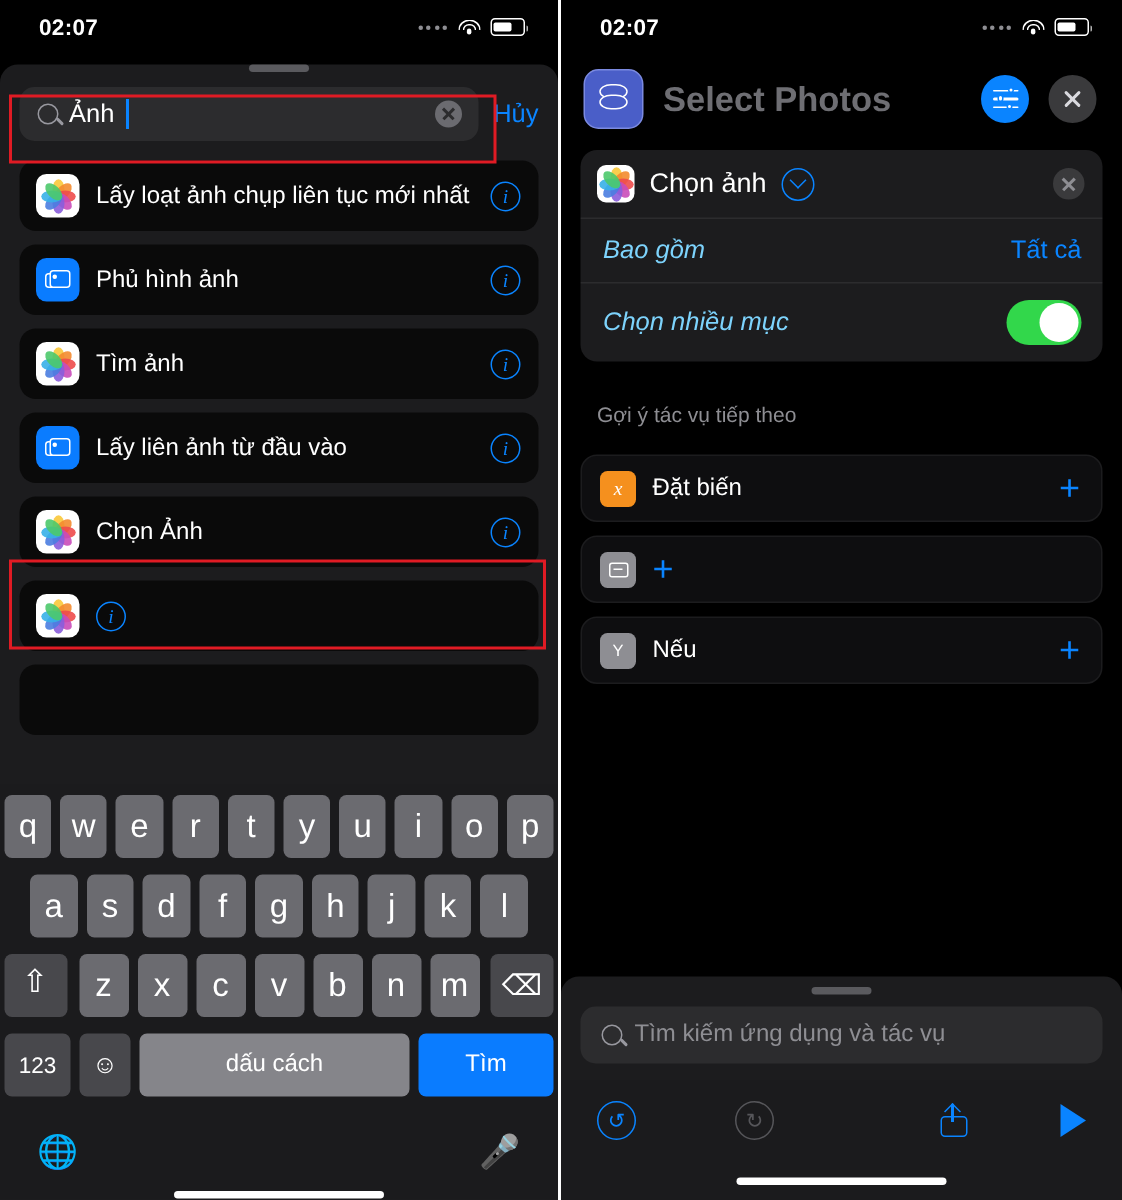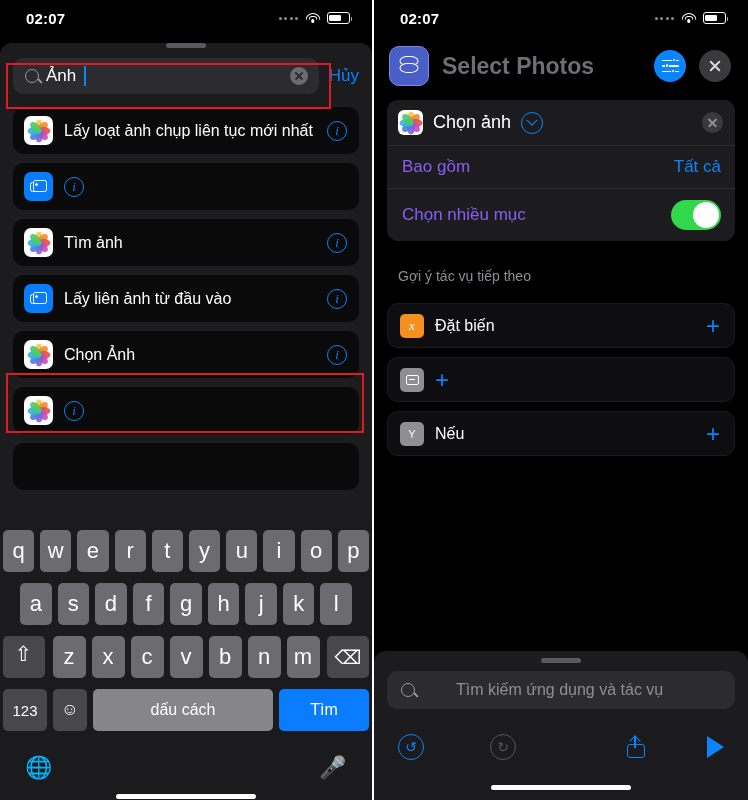--- a/index.html
+++ b/index.html
@@ -126,21 +126,21 @@
   .chevdown { width:22px; height:22px; border:1.5px solid #0a84ff; border-radius:50%;
               display:flex; align-items:center; justify-content:center; flex-shrink:0; }
   .chevdown::before { content:""; width:7px; height:7px; border-right:1.6px solid #0a84ff;
               border-bottom:1.6px solid #0a84ff; transform:rotate(45deg) translate(-2px,-2px); }
   .ac-x { width:21px; height:21px; border-radius:50%; background:#3a3a3c; position:relative; margin-left:auto; }
   .ac-x::before,.ac-x::after { content:""; position:absolute; left:5px; top:9.6px; width:11px;
        height:1.6px; background:#8e8e93; }
   .ac-x::before{ transform:rotate(45deg);} .ac-x::after{ transform:rotate(-45deg);}
   .ac-row { display:flex; align-items:center; justify-content:space-between;
             padding:11px 14px 11px 15px; border-top:1px solid #2c2c2e; }
-  .ac-row .k { color:#8b5cf6; font-size:17px; }
+  .ac-row .k { color:#7dd3fc; font-size:17px;font-style:italic; }
   .ac-row .v { color:#0a84ff; font-size:17px; }
   .toggle { width:50px; height:30px; border-radius:16px; background:#32d74b; position:relative; }
   .toggle i { position:absolute; right:2px; top:2px; width:26px; height:26px; border-radius:50%;
               background:#fff; }
 
   .sugg-head { color:#8e8e93; font-size:14px; padding:27px 0 19px 24px; }
   .sugg-list { margin:0 13px; display:flex; flex-direction:column; gap:9px; }
   .sugg { background:#0e0e10; border:1px solid #1c1c1e; border-radius:11px; height:45px;
           display:flex; align-items:center; padding:0 14px 0 12px; gap:11px; }
   .sugg .label { color:#fff; font-size:16px; flex:1; }
@@ -149,21 +149,21 @@
            justify-content:center; flex-shrink:0; font-size:12px; color:#fff; }
   .sicon.orange { background:#f5901e; font-style:italic; font-family:"Liberation Serif", serif; font-size:13px; }
   .sicon.grey { background:#8e8e93; }
   .menuglyph { width:13px; height:10px; border:1.5px solid #fff; border-radius:2px; position:relative; }
   .menuglyph::after { content:""; position:absolute; left:2px; top:3px; width:6px; height:1.5px; background:#fff; }
 
   .ed-bottom { position:absolute; left:0; right:0; bottom:0; }
   .searchpanel { background:#1c1c1e; border-radius:12px 12px 0 0; padding:7px 13px 11px; }
   .searchbar2 { height:38px; background:#2c2c2e; border-radius:10px; display:flex; align-items:center;
                 padding:0 12px; gap:8px; margin-top:8px; }
-  .ph { color:#8e8e93; font-size:16px;margin-left:33px; }
+  .ph { color:#8e8e93; font-size:16px; }
   .toolbar { height:54px; display:flex; align-items:center; padding:0 24px; background:#1b1b1d; }
   .tb-icon { display:flex; align-items:center; }
   .circ-arrow { width:26px; height:26px; border-radius:50%; border:1.8px solid #0a84ff;
                 display:flex; align-items:center; justify-content:center; color:#0a84ff; font-size:14px; }
   .circ-arrow.dim { border-color:#56565a; color:#56565a; }
   .share { width:18px; height:22px; position:relative; }
   .share .box { position:absolute; bottom:0; left:0; width:18px; height:14px;
                 border:1.8px solid #0a84ff; border-radius:3px; }
   .share .up { position:absolute; top:0; left:7.2px; width:1.8px; height:12px; background:#0a84ff; }
   .share .tip { position:absolute; top:0.5px; left:4px; width:8px; height:8px;
@@ -238,20 +238,21 @@
         </div>
 
         <div class="result">
           <span class="appicon blue">
             <span class="ic-photostack">
                 <b></b>
                 <b></b>
                 <b></b>
               </span>
           </span>
+          <span class="label">Phủ hình ảnh</span>
           <span class="info">i</span>
         </div>
 
         <div class="result">
           <span class="appicon photos">
               <span class="petals" id="p2">
                 <i style="background: rgb(249, 200, 58); transform: translate(-50%, -50%) rotate(0deg) translateY(-4.5px);"></i>
                 <i style="background: rgb(243, 139, 47); transform: translate(-50%, -50%) rotate(45deg) translateY(-4.5px);"></i>
                 <i style="background: rgb(238, 75, 75); transform: translate(-50%, -50%) rotate(90deg) translateY(-4.5px);"></i>
                 <i style="background: rgb(201, 75, 185); transform: translate(-50%, -50%) rotate(135deg) translateY(-4.5px);"></i>

